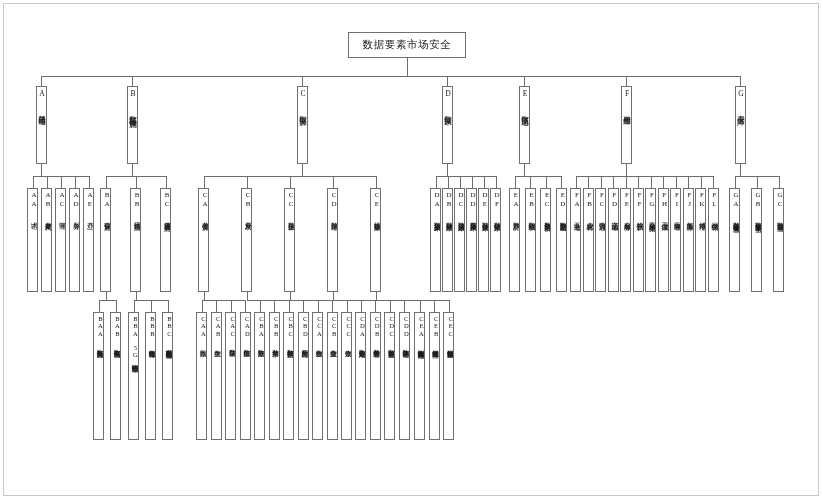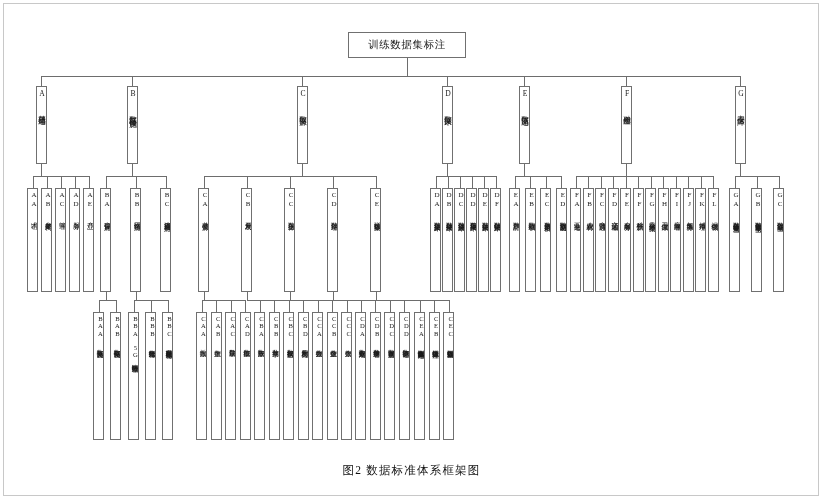--- a/index.html
+++ b/index.html
@@ -63,23 +63,22 @@
     position:absolute;left:3px;top:3px;width:816px;height:493px;
     border:1px solid #c8c8c8;box-sizing:border-box;pointer-events:none;
   }
 </style>
 </head>
 <body>
 
 <div id="diagram">
   <div id="frame"></div>
 
-  <div class="box root" id="root-box" style="left:348px;top:32px;width:118px;height:26px;">训练数据集标注</div>
-
-  <div id="caption">图2 数据标准体系框架图</div>
+  <div class="box root" id="root-box" style="left:348px;top:32px;width:118px;height:26px;">数据要素市场安全</div>
+
 <div class="ln lnv" style="left:406.5px;top:58px;height:18px;"></div>
     <div class="ln lnh" style="left:41px;top:76px;width:699px;"></div>
     <div class="ln lnv" style="left:41px;top:76px;height:10px;"></div>
     <div class="box vbox l2" style="left:35.5px;top:86px;width:11px;height:78px;">A 基础通用</div>
     <div class="ln lnv" style="left:132px;top:76px;height:10px;"></div>
     <div class="box vbox l2" style="left:126.5px;top:86px;width:11px;height:78px;">B 数据基础设施</div>
     <div class="ln lnv" style="left:302px;top:76px;height:10px;"></div>
     <div class="box vbox l2" style="left:296.5px;top:86px;width:11px;height:78px;">C 数据资源</div>
     <div class="ln lnv" style="left:447px;top:76px;height:10px;"></div>
     <div class="box vbox l2" style="left:441.5px;top:86px;width:11px;height:78px;">D 数据技术</div>

